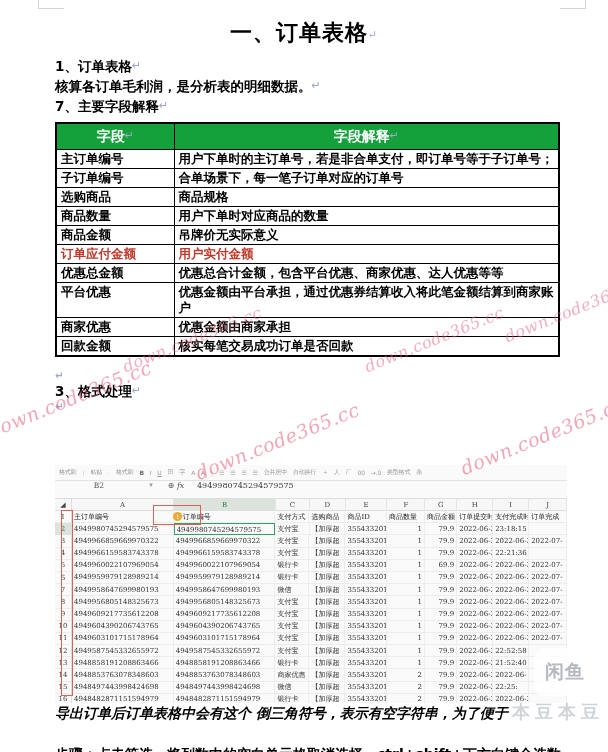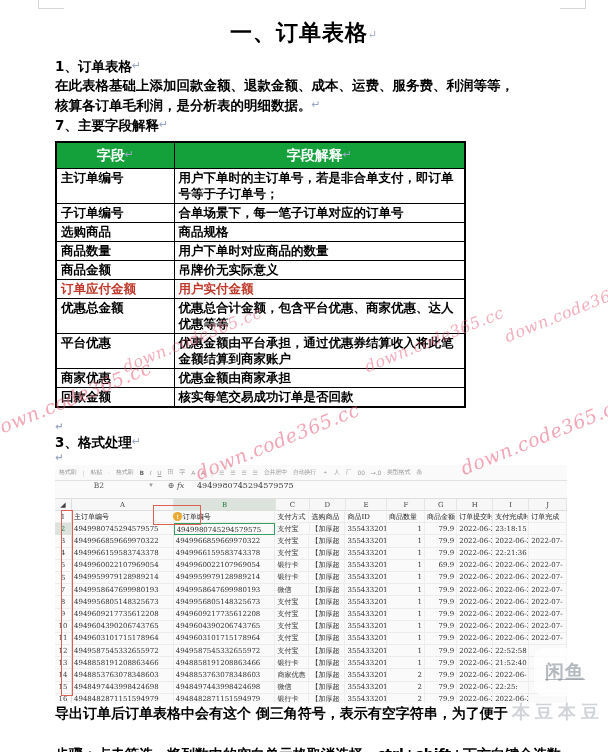--- a/index.html
+++ b/index.html
@@ -40,21 +40,21 @@
     line-height:19px;
     color:#000;
     padding-left:55px;
     padding-right:30px;
   }
 
   
   table.field-table {
     border-collapse:collapse;
     margin:6px 0 12px 55px;
-    width:411px;
+    width:505px;
     table-layout:fixed;
     border:2px solid #000;
   }
   table.field-table td, table.field-table th {
     border:1px solid #000;
     padding:1px 4px;
     font-family:"DejaVu Sans", sans-serif;
     font-weight:700;
     font-size:12.5px;
     line-height:16px;
@@ -151,53 +151,52 @@
   .wm2 { font-size:16px; color:rgba(233,92,120,0.5); }
   .xianyu {
     position:absolute; right:12px; top:648px;
     width:62px; height:48px; border-radius:10px;
     background:rgba(255,255,255,0.78);
     color:rgba(120,130,140,0.55);
     font-size:19px; font-weight:700;
     display:flex; align-items:center; justify-content:center;
     font-family:"DejaVu Sans", sans-serif;
     letter-spacing:1px;
-    text-decoration:underline;
   }
   .bendou {
     position:absolute; right:4px; top:700px;
     color:rgba(150,160,170,0.45);
     font-size:18px; font-weight:700; letter-spacing:5px;
     font-family:"DejaVu Sans", sans-serif;
   }
   .bottom-text {
     position:absolute; left:55px; top:702px; width:520px;
     font-weight:700; font-size:14px; line-height:23px; color:#000;
     font-family:"DejaVu Sans", sans-serif;
+    font-style:italic;
   }
   .clip-last { position:absolute; left:55px; top:746px; width:520px; height:8px; overflow:hidden;
                font-weight:700; font-size:14px; color:#000; }
 </style>
 </head>
 <body>
 
 <div class="page">
 
   <div class="corner tl"></div>
   <div class="corner tr"></div>
 
   <h1 class="doc-title">
     <span>一、订单表格</span><span class="pilcrow">↵</span>
   </h1>
 
   <div class="body-text" style="margin-top:-2px;">
     <div>
       <span>1、订单表格</span><span class="pilcrow">↵</span>
     </div>
-    <div>在此表格基础上添加回款金额、退款金额、成本、运费、服务费、利润等等，</div>
     <div>
       <span>核算各订单毛利润，是分析表的明细数据。</span><span class="pilcrow">↵</span>
     </div>
     <div>
       <span>7、主要字段解释</span><span class="pilcrow">↵</span>
     </div>
   </div>
 
   <table class="field-table">
     <thead>

